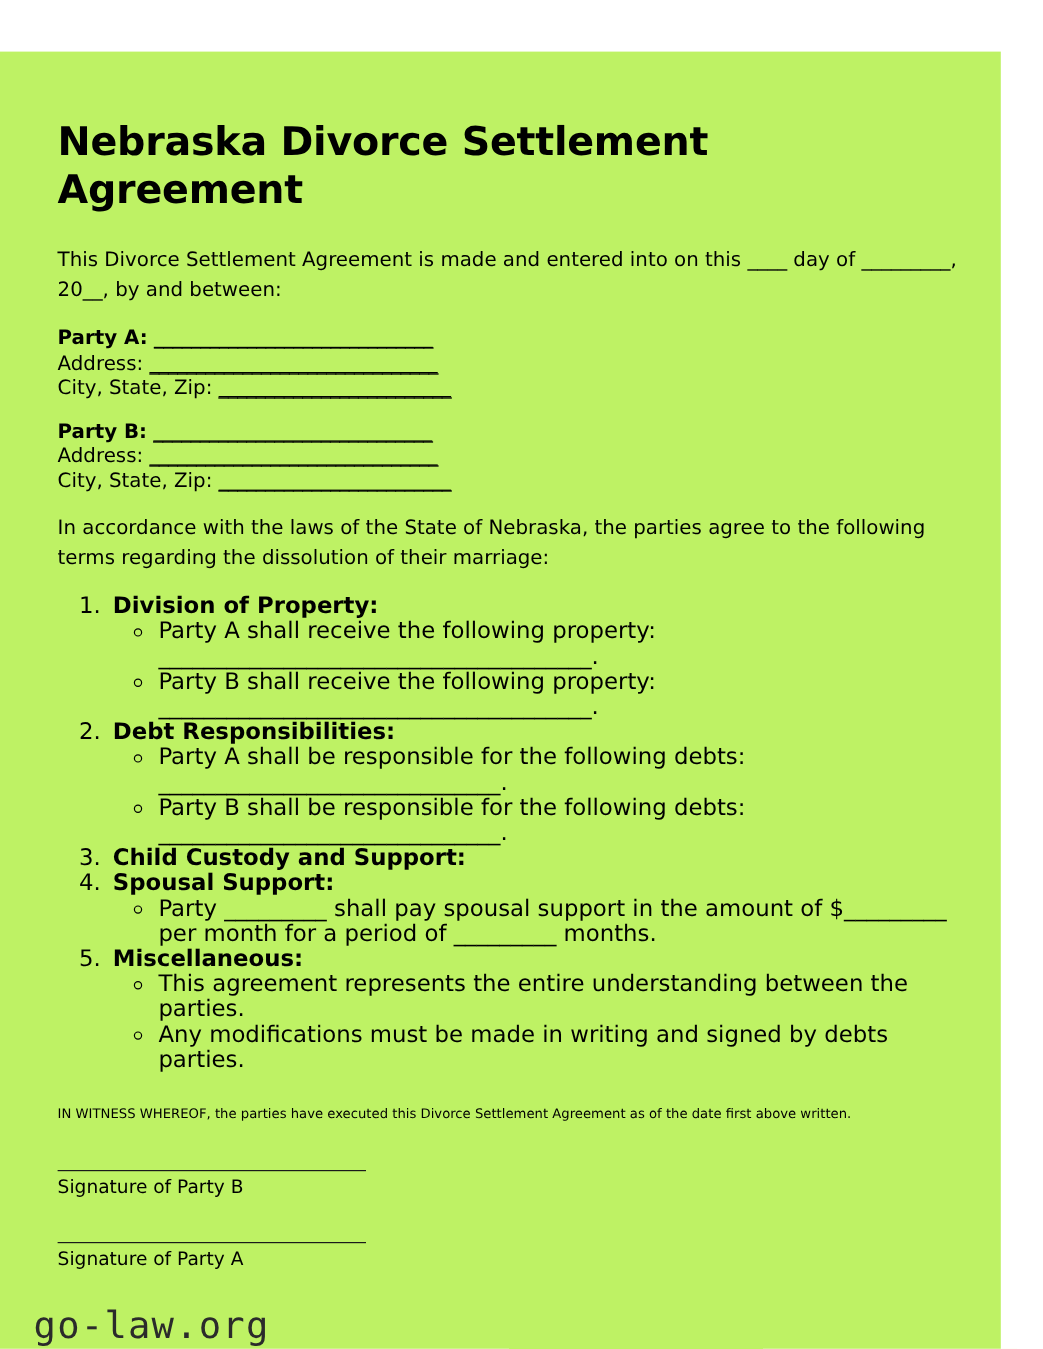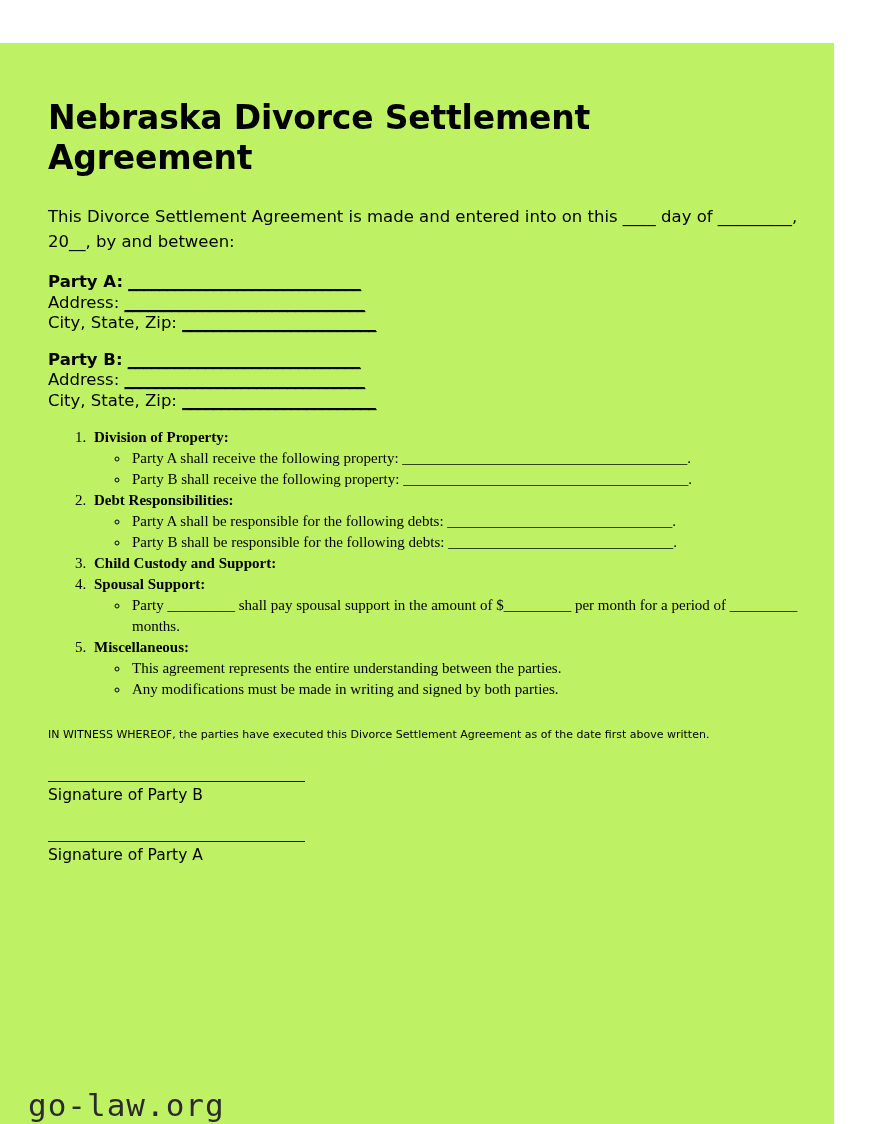--- a/index.html
+++ b/index.html
@@ -57,23 +57,22 @@
   }
   .blank {
     text-decoration: underline;
     text-decoration-thickness: 1px;
     text-underline-offset: 2px;
     letter-spacing: -0.5px;
   }
   ol.terms {
     margin: 0 0 18px 0;
     padding-left: 42px;
-    font-size: 15px;
+    font-size: 19px;
     line-height: 21px;
-    font-family: Liberation Serif, serif;
   }
   ol.terms > li {
     margin: 0 0 0 0;
     padding-left: 4px;
   }
   ol.terms > li > .item-head {
     font-weight: bold;
   }
   ul.sub {
     list-style-type: circle;
@@ -150,20 +149,21 @@
       <div class="row">
         <span>Address:</span>
         <span class="blank">_______________________________</span>
       </div>
       <div class="row">
         <span>City, State, Zip:</span>
         <span class="blank">_________________________</span>
       </div>
     </div>
 
+    <p class="para">In accordance with the laws of the State of Nebraska, the parties agree to the following terms regarding the dissolution of their marriage:</p>
 
     <ol class="terms">
       <li>
         <span class="item-head">Division of Property:</span>
         <ul class="sub">
           <li>Party A shall receive the following property: ______________________________________.</li>
           <li>Party B shall receive the following property: ______________________________________.</li>
         </ul>
       </li>
       <li>
@@ -179,21 +179,21 @@
       <li>
         <span class="item-head">Spousal Support:</span>
         <ul class="sub">
           <li>Party _________ shall pay spousal support in the amount of $_________ per month for a period of _________ months.</li>
         </ul>
       </li>
       <li>
         <span class="item-head">Miscellaneous:</span>
         <ul class="sub">
           <li>This agreement represents the entire understanding between the parties.</li>
-          <li>Any modifications must be made in writing and signed by both parties.</li>
+          <li>Any modifications must be made in writing and signed by debts parties.</li>
         </ul>
       </li>
     </ol>
 
     <p class="witness">IN WITNESS WHEREOF, the parties have executed this Divorce Settlement Agreement as of the date first above written.</p>
 
     <div class="sig-block second">
       <div class="sig-line"></div>
       <div class="sig-label">Signature of Party B</div>
     </div>

